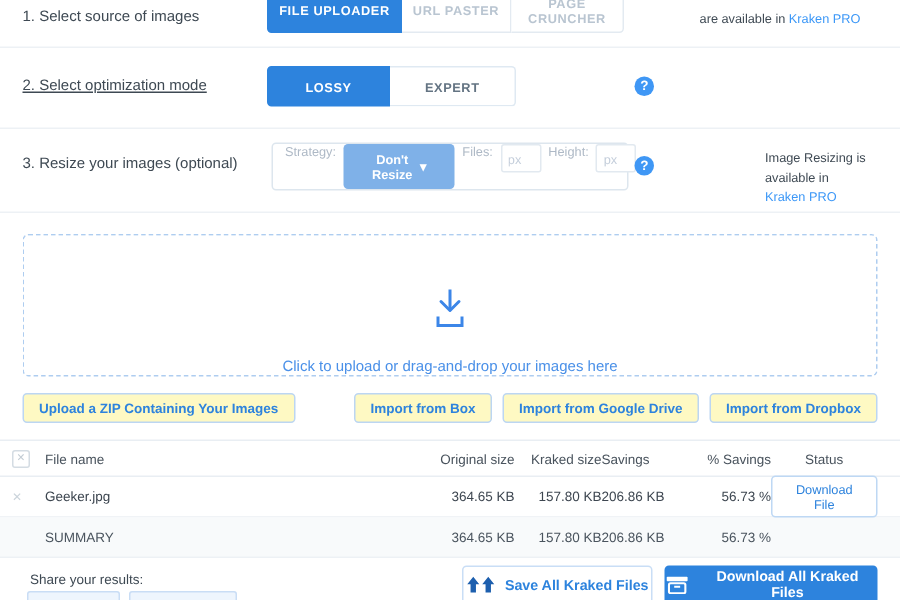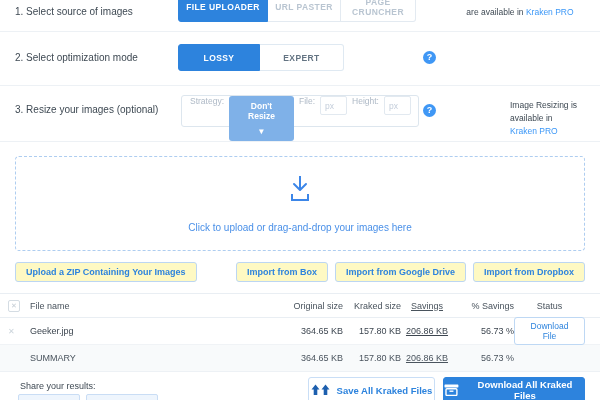--- a/index.html
+++ b/index.html
@@ -24,47 +24,47 @@
   .help { position:absolute; width:13px; height:13px; border-radius:50%; background:#3f97f5; color:#fff;
           font-size:9px; font-weight:bold; line-height:13px; text-align:center; cursor:pointer; }
 
   .pro-note { position:absolute; left:440px; width:160px; top:7px; text-align:center; font-size:8.5px; color:#3e4953; }
   a.pro-link { color:#3b97f7; text-decoration:none; cursor:pointer; }
 
   .resize-box { position:absolute; left:181px; top:95px; width:238px; height:32px; border:1px solid #dde6ee;
                 border-radius:3px; display:flex; align-items:flex-start; padding:0 8px; gap:5px; }
   .ctl-label { font-size:8.5px; color:#aeb9c6; }
   .strategy-dd { background:#7fb1e8; color:#fff; border:none; border-radius:3px; font-size:8.5px; font-weight:bold;
-                 padding:5px 19px; display:flex; align-items:center; gap:5px; cursor:pointer; font-family:inherit;flex-direction:column; }
+                 padding:5px 19px; display:flex; align-items:center; gap:5px; cursor:pointer; font-family:inherit; }
   .dim-input { width:27px; height:19px; border:1px solid #e2e9f0; border-radius:2px; font-size:8.5px; padding:0 4px;
                font-family:inherit; color:#5a6675; }
   .dim-input::placeholder { color:#c4cedb; }
 
   .resize-note { position:absolute; left:510px; top:99px; font-size:8.5px; line-height:1.55; color:#3e4953; }
 
   .dropzone { position:absolute; left:15px; top:156px; width:570px; height:95px; border:1px dashed #aecdf0;
-              border-radius:4px; display:flex; flex-direction:column; align-items:center; justify-content:center;
+              border-radius:4px; display:flex; flex-direction:column; align-items:center; justify-content:flex-end;
               gap:19px; cursor:pointer; background:#fff; }
   .drop-text { font-size:10px; color:#4a90e8; }
 
   .ghost-btn { background:#fef9c3; border:1px solid #bcd6f2; border-radius:3px; color:#2d83dd; font-weight:bold;
                font-size:9px; font-family:inherit; padding:0 10px; height:20px; cursor:pointer; }
   .zip-btn { position:absolute; left:15px; top:262px; }
   .imports { position:absolute; right:15px; top:262px; display:flex; gap:7px; }
 
   .table { position:absolute; left:0; right:0; top:293px; font-size:9px; }
   .trow { display:flex; align-items:center; padding-right:15px; }
   .thead { height:25px; border-top:1px solid #e9eef3; border-bottom:1px solid #e9eef3; color:#49535d; }
   .tr-file { height:27px; border-bottom:1px solid #f0f3f6; color:#3d4650; }
   .tr-summary { height:27px; background:#f8fafb; border-bottom:1px solid #edf1f5; color:#4a545e; }
   .col-x { width:30px; padding-left:8px; }
   .col-file { flex:1; }
   .col-orig { width:65px; text-align:right; }
   .col-kraked { width:58px; text-align:right; }
-  .col-savings { width:52px; text-align:center;text-decoration:underline; }
+  .col-savings { width:52px; text-align:left; }
   .col-pct { width:61px; text-align:right; }
   .col-status { width:71px; display:flex; justify-content:flex-end; }
   .thead .col-status { justify-content:center; }
   .clear-icon { display:inline-block; width:12px; height:12px; border:1px solid #d4dce3; border-radius:2px;
                 color:#c3ccd4; font-size:7px; line-height:10px; text-align:center; cursor:pointer; }
   .row-x { color:#cbd4db; font-size:8px; cursor:pointer; }
   .dl-file-btn { background:#fff; border:1px solid #bed8f4; border-radius:3px; color:#2d83dd; font-size:8.5px;
                  font-family:inherit; padding:3px 8px; cursor:pointer; }
 
   .share-label { position:absolute; left:20px; top:381px; font-size:9px; color:#3e4953; }
@@ -87,36 +87,36 @@
 
   <div class="step-label" style="top:6px;">1. Select source of images</div>
   <div class="seg-group" style="left:178px; top:-9px; height:31px;">
     <button class="seg active" style="width:90px;">FILE UPLOADER</button>
     <button class="seg" style="width:73px;">URL PASTER</button>
     <button class="seg" style="width:75px;">PAGE CRUNCHER</button>
   </div>
   <div class="pro-note"><span>are available in </span><a class="pro-link">Kraken PRO</a></div>
   <div class="sep" style="top:31px;"></div>
 
-  <div class="step-label" style="top:52px;">2. Select optimization mode</div>
+  <div class="step-label" style="top:52px;text-decoration:underline;">2. Select optimization mode</div>
   <div class="seg-group modes" style="left:178px; top:44px; height:27px;">
     <button class="seg active" style="width:82px;">LOSSY</button>
     <button class="seg" style="width:84px;">EXPERT</button>
   </div>
   <div class="help" style="left:423px; top:51px;">?</div>
   <div class="sep" style="top:85px;"></div>
 
   <div class="step-label" style="top:104px;">3. Resize your images (optional)</div>
   <div class="resize-box">
     <span class="ctl-label">Strategy:</span>
     <button class="strategy-dd">
         <span>Don't Resize</span>
         <span>▾</span>
       </button>
-    <span class="ctl-label">File:</span>
+    <span class="ctl-label">Files:</span>
     <input class="dim-input" placeholder="px" style="">
     <span class="ctl-label">Height:</span>
     <input class="dim-input" placeholder="px" style="">
   </div>
   <div class="help" style="left:423px; top:104px;">?</div>
   <div class="resize-note">
     <span>Image Resizing is available in</span><br>
     <a class="pro-link">Kraken PRO</a>
   </div>
   <div class="sep" style="top:141px;"></div>

